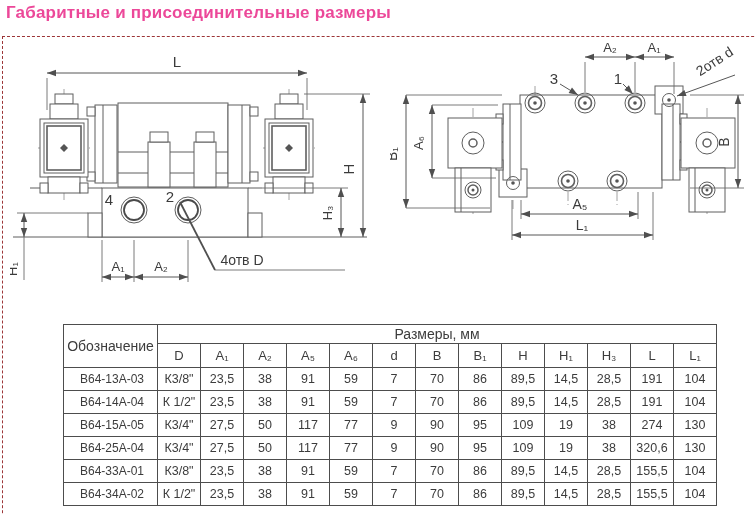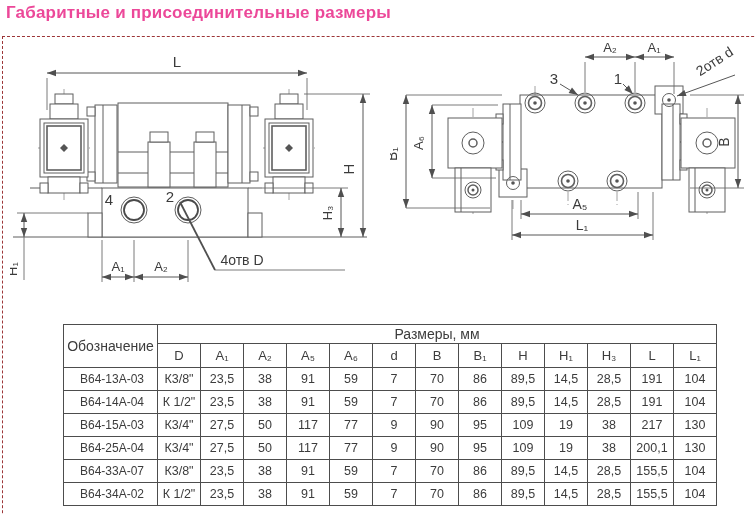--- a/index.html
+++ b/index.html
@@ -306,53 +306,53 @@
         <td>7</td>
         <td>70</td>
         <td>86</td>
         <td>89,5</td>
         <td>14,5</td>
         <td>28,5</td>
         <td>191</td>
         <td>104</td>
       </tr>
       <tr>
-        <td class="des">В64-15А-03</td>
+        <td class="des">В64-15А-05</td>
         <td>К3/4"</td>
         <td>27,5</td>
         <td>50</td>
         <td>117</td>
         <td>77</td>
         <td>9</td>
         <td>90</td>
         <td>95</td>
         <td>109</td>
         <td>19</td>
         <td>38</td>
-        <td>217</td>
+        <td>274</td>
         <td>130</td>
       </tr>
       <tr>
         <td class="des">В64-25А-04</td>
         <td>К3/4"</td>
         <td>27,5</td>
         <td>50</td>
         <td>117</td>
         <td>77</td>
         <td>9</td>
         <td>90</td>
         <td>95</td>
         <td>109</td>
         <td>19</td>
         <td>38</td>
-        <td>200,1</td>
+        <td>320,6</td>
         <td>130</td>
       </tr>
       <tr>
-        <td class="des">В64-33А-07</td>
+        <td class="des">В64-33А-01</td>
         <td>К3/8"</td>
         <td>23,5</td>
         <td>38</td>
         <td>91</td>
         <td>59</td>
         <td>7</td>
         <td>70</td>
         <td>86</td>
         <td>89,5</td>
         <td>14,5</td>

